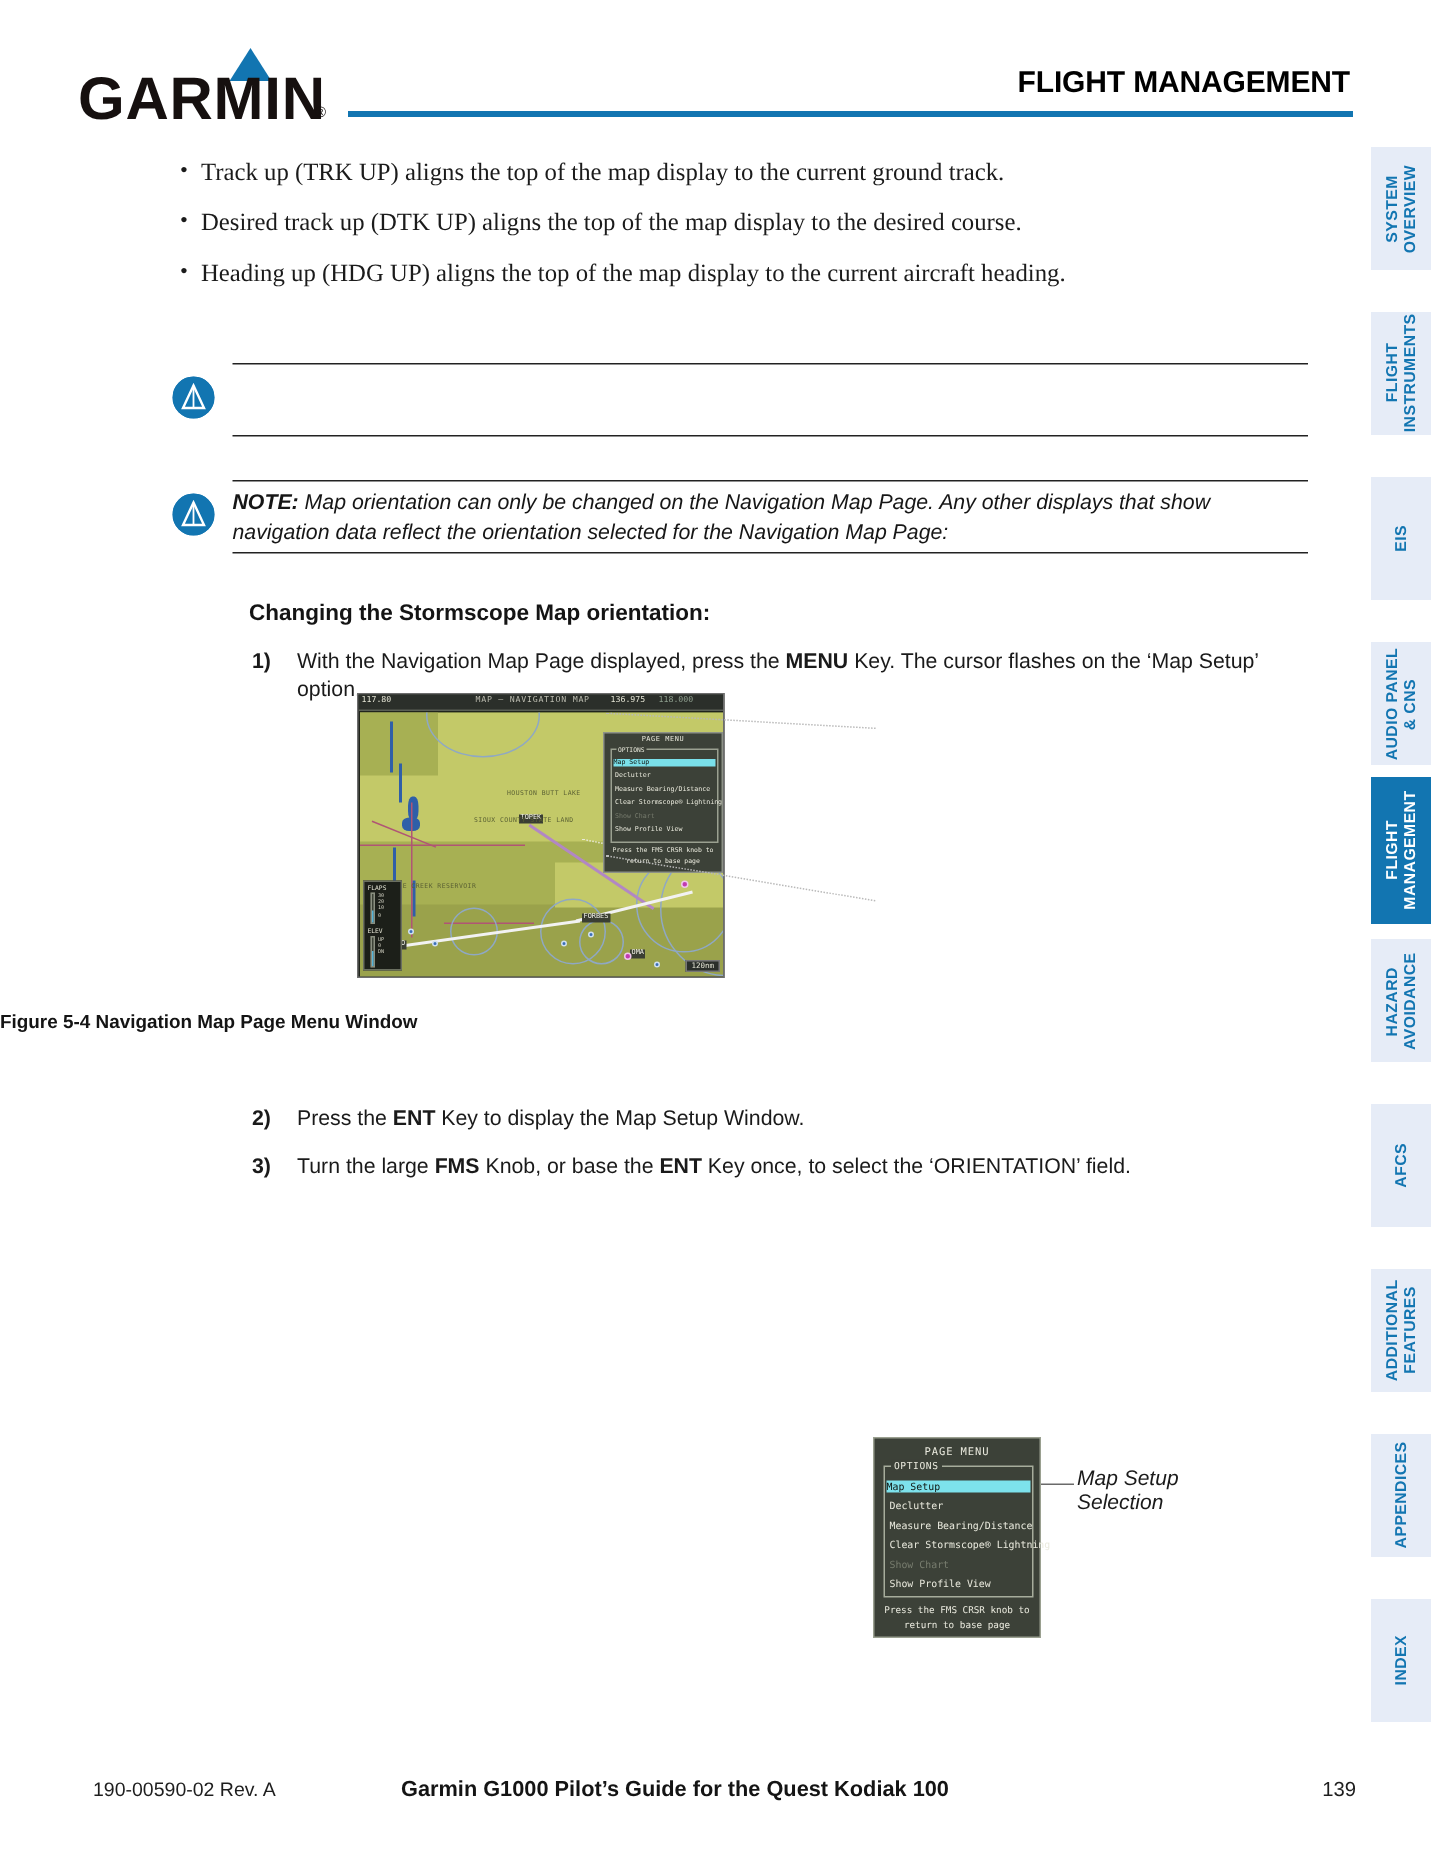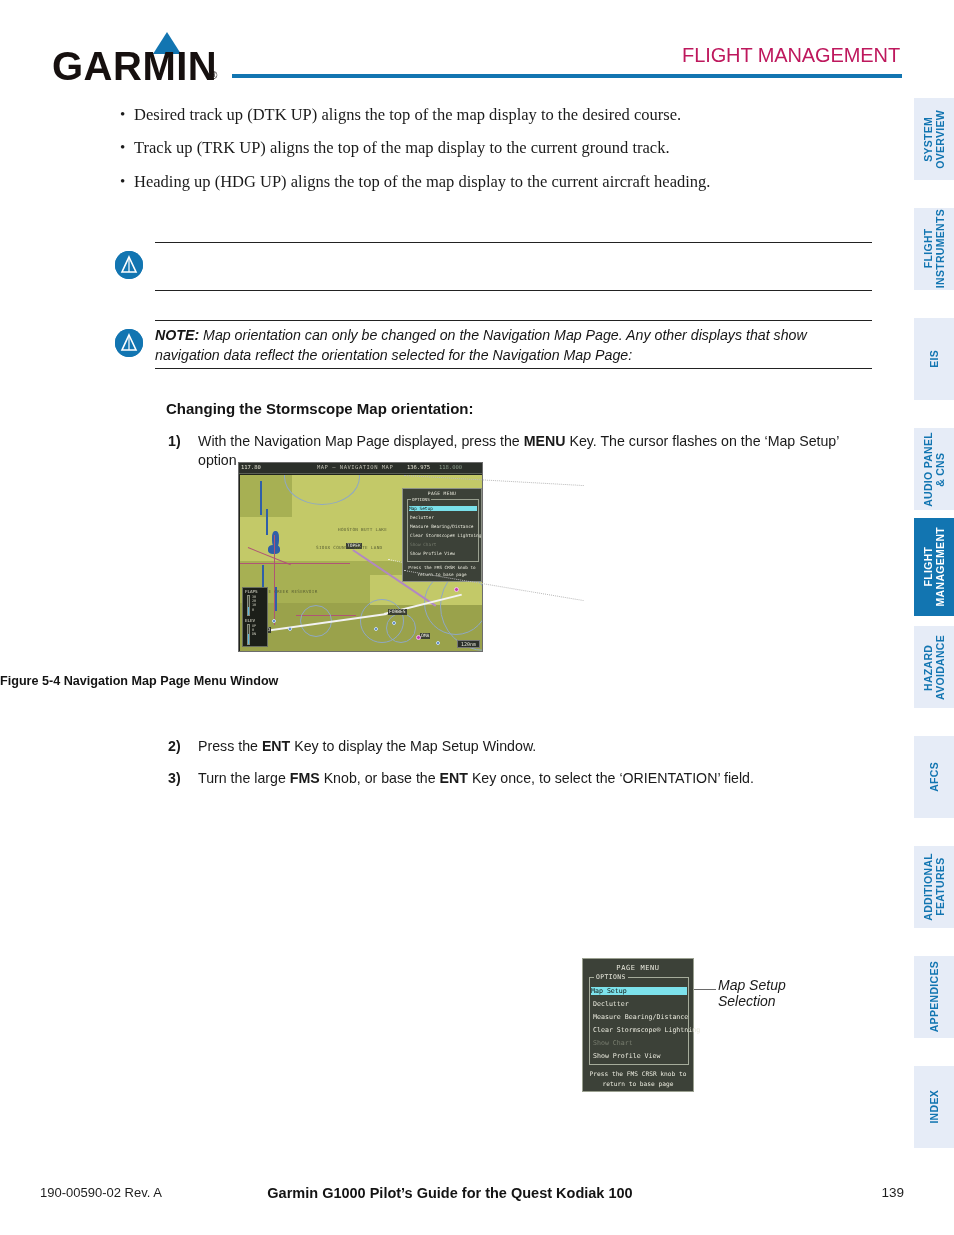--- a/index.html
+++ b/index.html
@@ -45,22 +45,22 @@
   .garmin-reg {
     position: absolute;
     left: 158px; top: 38px;
     font-size: 10px;
     color: #16100f;
   }
   #header-title {
     position: absolute;
     right: 54px; top: 44px;
     font-size: 20px;
-    font-weight: normal;
-    color: #be185d;
+    font-weight: bold;
+    color: #000000;
     letter-spacing: -0.1px;
   }
   #header-rule {
     position: absolute;
     left: 232px; top: 74px;
     width: 670px; height: 4px;
     background: #1275b1;
   }
 
   
@@ -477,21 +477,21 @@
 
   
   #footer {
     position:absolute;
     left:0; bottom:26px;
     width:954px;
     height:24px;
   }
   #footer-left {
     position:absolute;
-    left:40px; top:0;
+    left:62px; top:0;
     font-size:13px;
     color:#1e1e1e;
   }
   #footer-center {
     position:absolute;
     left:0; top:0;
     width:900px;
     text-align:center;
     font-size:14.5px;
     font-weight:bold;
@@ -546,22 +546,22 @@
     <span class="side-tab-label">APPENDICES</span>
   </div>
   <div class="side-tab" style="top:974px;height:82px;">
     <span class="side-tab-label">INDEX</span>
   </div>
 </div>
 
 <div id="content">
 
   <div class="bullet-list">
+    <div class="bullet-row">Track up (TRK UP) aligns the top of the map display to the current ground track.</div>
     <div class="bullet-row">Desired track up (DTK UP) aligns the top of the map display to the desired course.</div>
-    <div class="bullet-row">Track up (TRK UP) aligns the top of the map display to the current ground track.</div>
     <div class="bullet-row">Heading up (HDG UP) aligns the top of the map display to the current aircraft heading.</div>
   </div>
 
   <div class="note-box" style="top:150px;height:70px;">
     <div class="note-hr" style="top:0;"></div>
     <div class="note-icon">
       <svg width="28" height="28" viewBox="0 0 28 28">
         <circle cx="14" cy="14" r="14" fill="#1275b1"></circle>
         <path d="M14 6 L21 21 L7 21 Z" fill="none" stroke="#ffffff" stroke-width="1.6"></path>
         <path d="M14 6 L14 21" stroke="#ffffff" stroke-width="1.2"></path>

